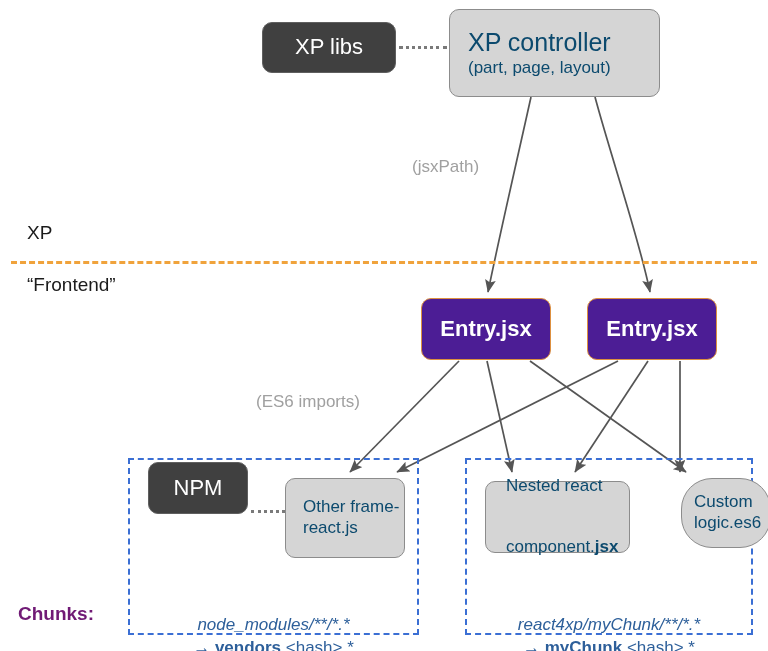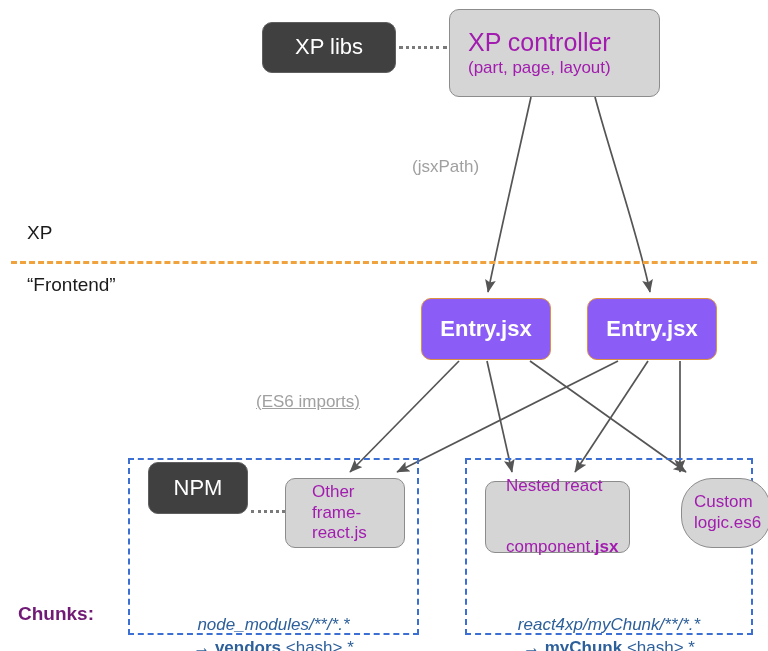--- a/index.html
+++ b/index.html
@@ -32,25 +32,25 @@
     border-radius: 10px;
     line-height: 1.22;
   }
   .node.dark {
     background: #404040;
     color: #ffffff;
     border: 1px solid #5f5f5f;
   }
   .node.grey {
     background: #d5d5d5;
-    color: #a21caf;
+    color: #0c4a6e;
     border: 1.6px solid #8c8c8c;
   }
   .node.orange {
-    background: #8b5cf6;
+    background: #4c1d95;
     color: #ffffff;
     border: 1px solid #dd9040;
     font-weight: bold;
   }
   .node.leftalign {
     align-items: flex-start;
     text-align: left;
   }
   .title-lg { font-size: 25px; }
   .title-md { font-size: 22px; }
@@ -132,21 +132,21 @@
 
   <div class="dotline" style="left:399px; top:46px; width:48px;"></div>
   <div class="dotline" style="left:251px; top:510px; width:34px;"></div>
 
   <div class="dashline" style="left:11px; top:261px; width:746px;"></div>
 
   <div class="plain-label" style="left:27px; top:222px;">XP</div>
   <div class="plain-label" style="left:27px; top:274px;">“Frontend”</div>
 
   <div class="muted-label" style="left:412px; top:157px;">(jsxPath)</div>
-  <div class="muted-label" style="left:256px; top:392px;text-decoration:underline;">(ES6 imports)</div>
+  <div class="muted-label" style="left:256px; top:392px;">(ES6 imports)</div>
 
   <div class="node dark" style="left:262px; top:22px; width:134px; height:51px;">
     <span class="title-md">XP libs</span>
   </div>
 
   <div class="node grey leftalign" style="left:449px; top:9px; width:211px; height:88px; padding-left:18px; justify-content:center;">
     <span class="title-lg">XP controller</span>
     <span class="sub">(part, page, layout)</span>
   </div>
 
@@ -158,21 +158,21 @@
     <span class="title-md">Entry.jsx</span>
   </div>
 
   <div class="chunkbox" style="left:128px; top:458px; width:291px; height:177px;"></div>
   <div class="chunkbox" style="left:465px; top:458px; width:288px; height:177px;"></div>
 
   <div class="node dark" style="left:148px; top:462px; width:100px; height:52px;">
     <span class="title-md">NPM</span>
   </div>
 
-  <div class="node grey leftalign" style="left:285px; top:478px; width:120px; height:70px; padding-left:26px;">
+  <div class="node grey leftalign" style="left:285px; top:478px; width:120px; height:80px; padding-left:17px;">
     <span class="title-sm">Other frame-</span>
     <span class="title-sm">react.js</span>
   </div>
 
   <div class="node grey leftalign" style="left:485px; top:481px; width:145px; height:72px; padding-left:20px;gap:40px;">
     <span class="title-sm">Nested react</span>
     <span class="title-sm"><span>component.</span><b>jsx</b></span>
   </div>
 
   <div class="node grey leftalign" style="left:681px; top:478px; width:90px; height:70px; padding-left:12px;border-radius:31px;">

